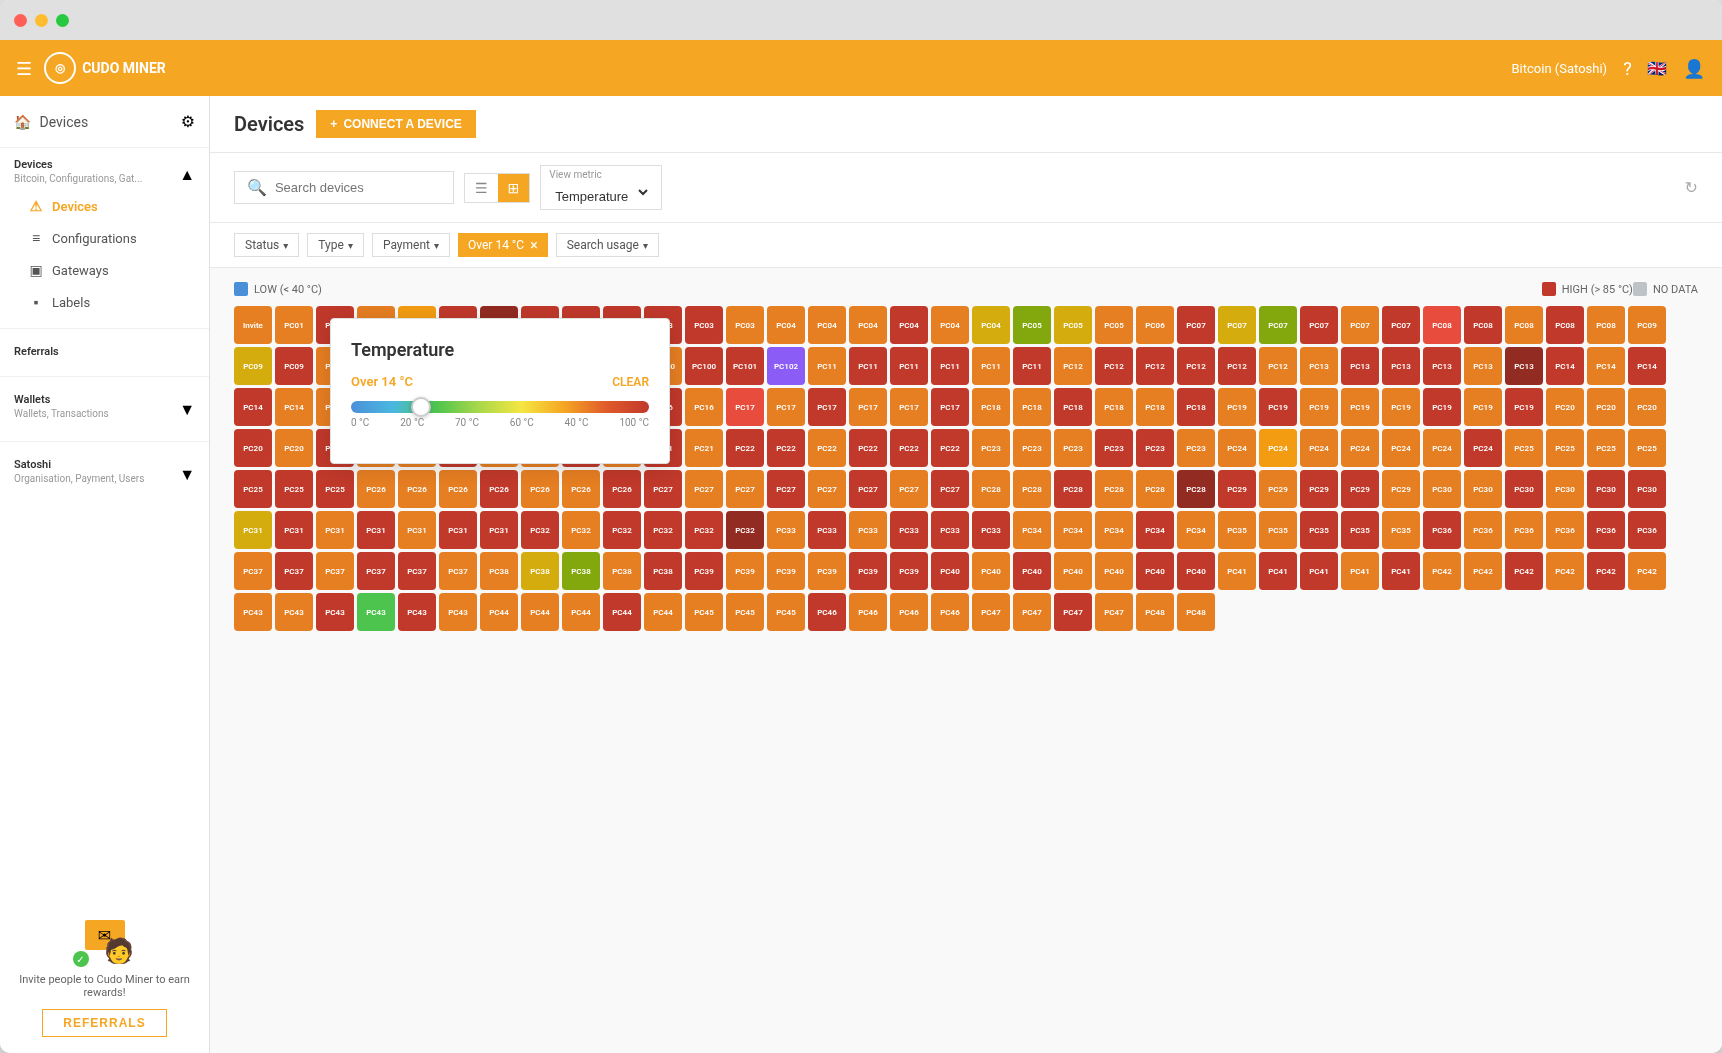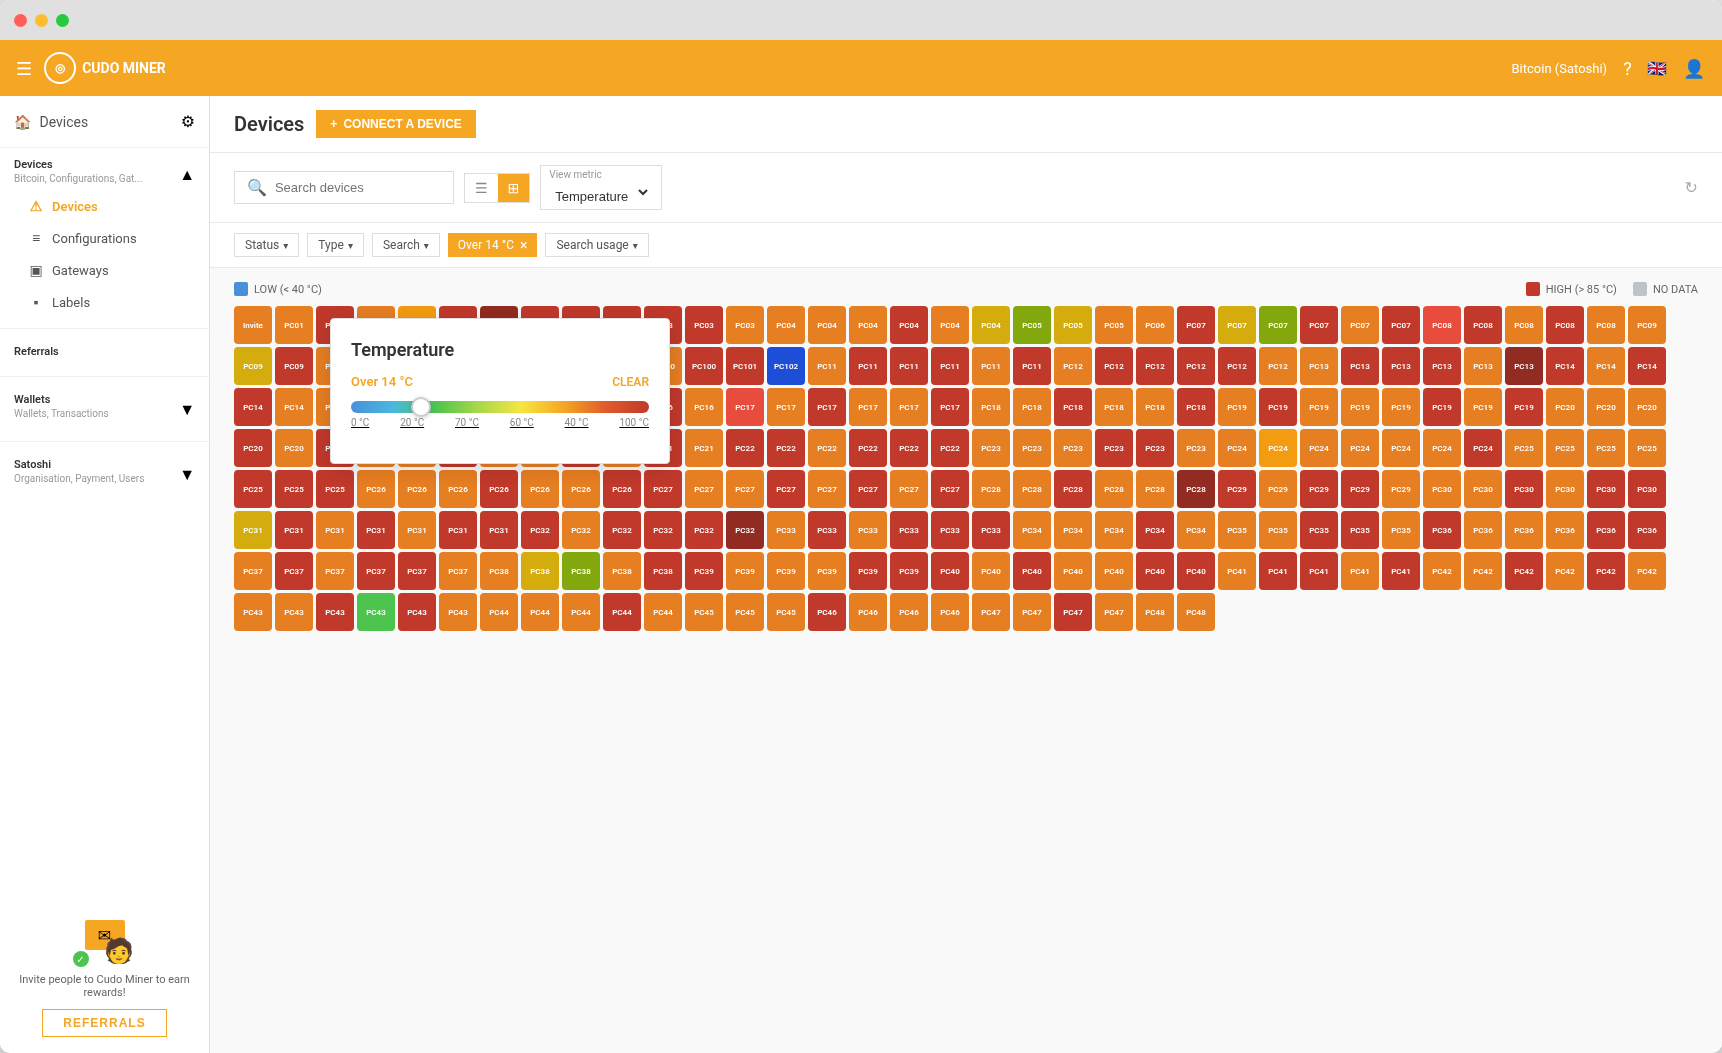--- a/index.html
+++ b/index.html
@@ -77,21 +77,21 @@
     
     .device-grid { display: flex; flex-wrap: wrap; gap: 3px; }
     .device-tile { width: 38px; height: 38px; display: flex; align-items: center; justify-content: center; font-size: 8px; font-weight: 600; color: white; border-radius: 4px; cursor: pointer; }
     
     
     .temp-popup { position: absolute; top: 50px; left: 120px; background: white; border: 1px solid #e0e0e0; border-radius: 4px; padding: 20px; width: 340px; box-shadow: 0 4px 20px rgba(0,0,0,0.15); z-index: 100; }
     .temp-popup-title { font-size: 18px; font-weight: 600; color: #333; margin-bottom: 14px; }
     .temp-popup-filter-row { display: flex; align-items: center; justify-content: space-between; margin-bottom: 12px; }
     .temp-filter-label { color: #f5a623; font-size: 13px; font-weight: 600; }
     .temp-clear { color: #f5a623; font-size: 12px; cursor: pointer; font-weight: 600; }
-    .temp-slider-container { margin-bottom: 15px; text-decoration: underline; }
+    .temp-slider-container { margin-bottom: 15px; }
     .temp-slider { width: 100%; height: 12px; border-radius: 6px; background: linear-gradient(to right, #4a90d9, #4ab8e0, #4dc44d, #a8d84a, #f5e642, #f5a623, #e05a2b, #c0392b); position: relative; }
     .temp-slider-thumb { position: absolute; top: -4px; left: 20%; width: 20px; height: 20px; background: white; border: 2px solid #ccc; border-radius: 50%; cursor: pointer; box-shadow: 0 1px 4px rgba(0,0,0,0.2); }
     .temp-labels { display: flex; justify-content: space-between; font-size: 10px; color: #888; margin-top: 4px; }
   </style>
 </head>
 <body>
 
 <div class="window">
 
   <div class="titlebar">
@@ -238,41 +238,41 @@
       <div class="filter-row">
         <div class="filter-chip">
           <span>Status</span>
           <span class="filter-chip-arrow">▾</span>
         </div>
         <div class="filter-chip">
           <span>Type</span>
           <span class="filter-chip-arrow">▾</span>
         </div>
         <div class="filter-chip">
-          <span>Search</span>
+          <span>Payment</span>
           <span class="filter-chip-arrow">▾</span>
         </div>
         <div class="active-filter">
           <span>Over 14 °C</span>
           <span class="active-filter-x">×</span>
         </div>
         <div class="filter-chip">
           <span>Search usage</span>
           <span class="filter-chip-arrow">▾</span>
         </div>
       </div>
 
       <div class="devices-area">
 
         <div class="legend-row">
           <div class="legend-item">
             <div class="legend-dot" style="background:#4a90d9;"></div>
             <span>LOW (&lt; 40 °C)</span>
           </div>
-          <div style="display:flex;gap:16px;">
+          <div style="display:flex;">
             <div class="legend-item">
               <div class="legend-dot" style="background:#c0392b;"></div>
               <span>HIGH (&gt; 85 °C)</span>
             </div>
             <div class="legend-item">
               <div class="legend-dot" style="background:#bdc3c7;"></div>
               <span>NO DATA</span>
             </div>
           </div>
         </div>
@@ -340,21 +340,21 @@
             <div class="device-tile" style="background: rgb(230, 126, 34);">PC09</div>
             <div class="device-tile" style="background: rgb(212, 172, 13);">PC10</div>
             <div class="device-tile" style="background: rgb(192, 57, 43);">PC10</div>
             <div class="device-tile" style="background: rgb(230, 126, 34);">PC10</div>
             <div class="device-tile" style="background: rgb(230, 126, 34);">PC10</div>
             <div class="device-tile" style="background: rgb(192, 57, 43);">PC10</div>
             <div class="device-tile" style="background: rgb(192, 57, 43);">PC10</div>
             <div class="device-tile" style="background: rgb(230, 126, 34);">PC100</div>
             <div class="device-tile" style="background: rgb(192, 57, 43);">PC100</div>
             <div class="device-tile" style="background: rgb(192, 57, 43);">PC101</div>
-            <div class="device-tile" style="background: #1d4ed8;">PC102</div>
+            <div class="device-tile" style="background: #8b5cf6;">PC102</div>
             <div class="device-tile" style="background: rgb(230, 126, 34);">PC11</div>
             <div class="device-tile" style="background: rgb(192, 57, 43);">PC11</div>
             <div class="device-tile" style="background: rgb(192, 57, 43);">PC11</div>
             <div class="device-tile" style="background: rgb(192, 57, 43);">PC11</div>
             <div class="device-tile" style="background: rgb(230, 126, 34);">PC11</div>
             <div class="device-tile" style="background: rgb(192, 57, 43);">PC11</div>
             <div class="device-tile" style="background: rgb(230, 126, 34);">PC12</div>
             <div class="device-tile" style="background: rgb(192, 57, 43);">PC12</div>
             <div class="device-tile" style="background: rgb(192, 57, 43);">PC12</div>
             <div class="device-tile" style="background: rgb(192, 57, 43);">PC12</div>

